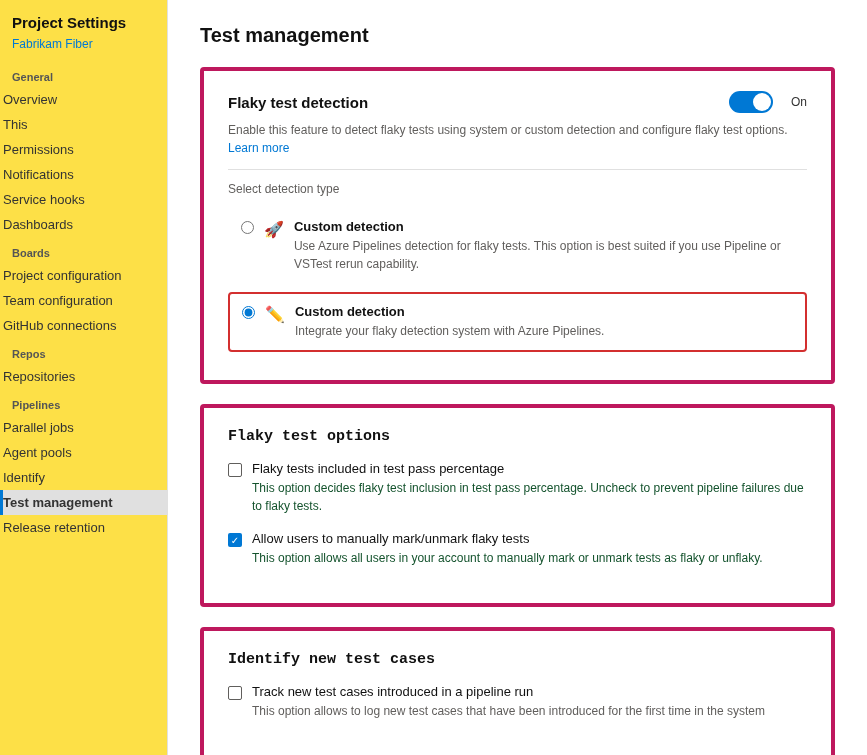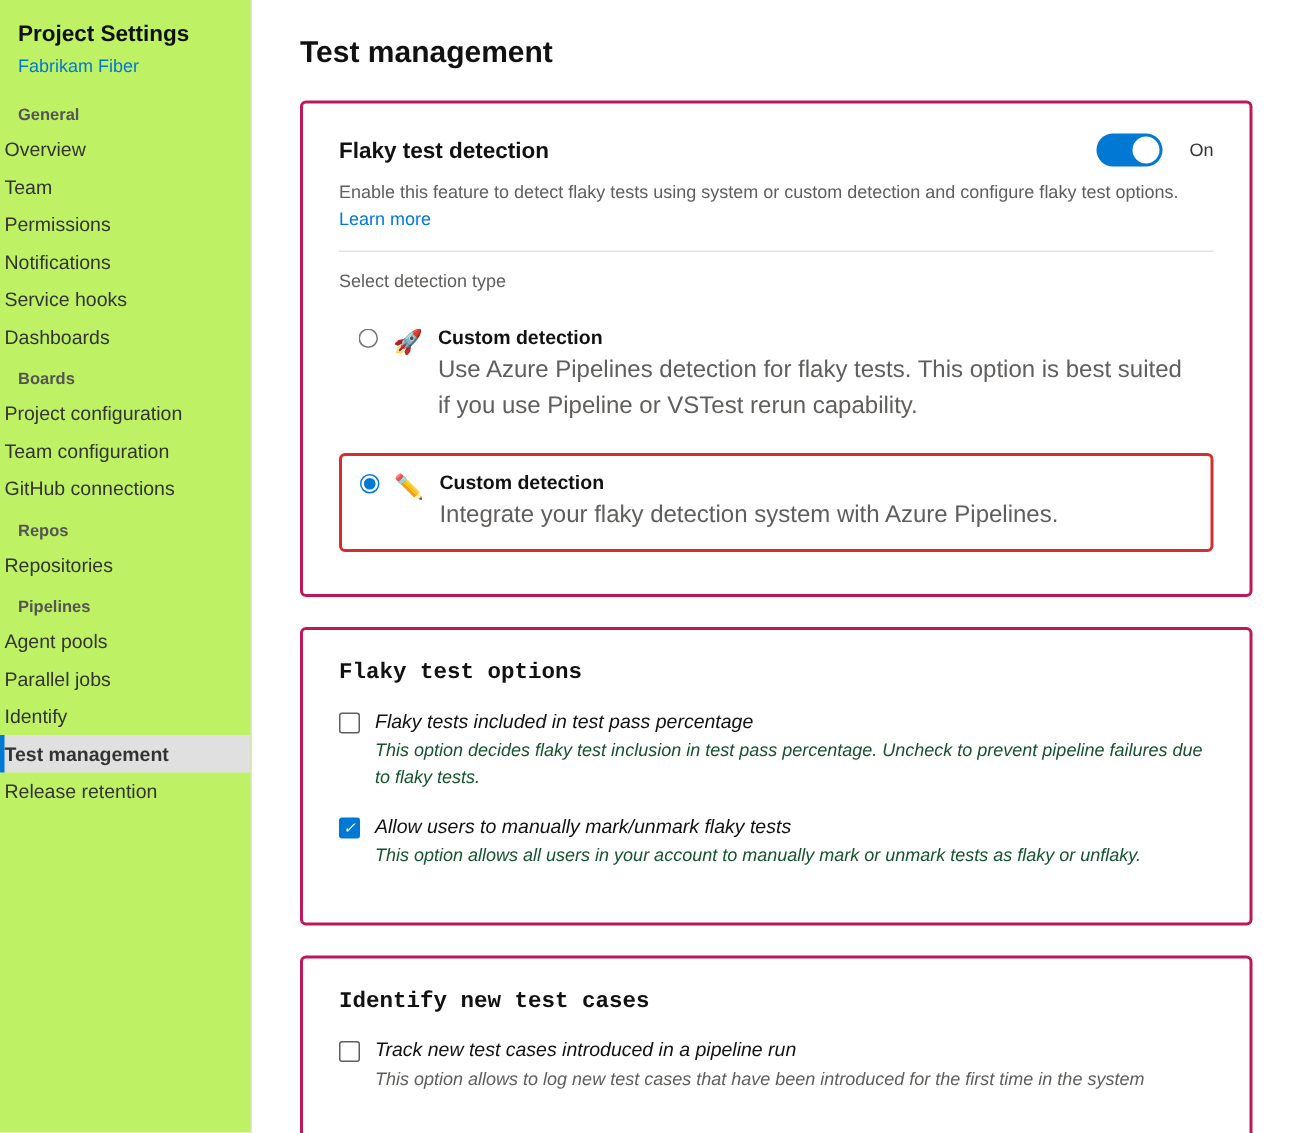--- a/index.html
+++ b/index.html
@@ -2,21 +2,21 @@
 <html><head>
   <meta charset="utf-8">
   <style>
     * { box-sizing: border-box; margin: 0; padding: 0; }
     body { font-family: "Segoe UI", Arial, sans-serif; font-size: 13px; color: #333; display: flex; height: 755px; overflow: hidden; background: #fff; }
 
     
     .sidebar {
       width: 168px;
       min-width: 168px;
-      background: #bef264;
+      background: #fde047;
       border-right: 1px solid #e0e0e0;
       overflow-y: auto;
       padding-bottom: 20px;
       position: relative;
     }
     .sidebar-title {
       font-size: 15px;
       font-weight: 600;
       padding: 14px 12px 6px 12px;
       color: #111;
@@ -66,21 +66,21 @@
     .page-title {
       font-size: 20px;
       font-weight: 600;
       color: #111;
       margin-bottom: 20px;
     }
 
     
     .card {
       background: #fff;
-      border: 2px solid #be185d;
+      border: 4px solid #be185d;
       border-radius: 4px;
       padding: 20px 24px;
       margin-bottom: 20px;
     }
 
     
     .section-header {
       display: flex;
       align-items: center;
       justify-content: space-between;
@@ -162,39 +162,38 @@
       margin-top: 1px;
       color: #605e5c;
     }
     .radio-title {
       font-size: 13px;
       font-weight: 600;
       color: #111;
       margin-bottom: 3px;
     }
     .radio-desc {
-      font-size: 16px;
+      font-size: 12px;
       color: #605e5c;
       line-height: 1.5;
     }
 
     
     .options-section-title {
       font-size: 15px;
       font-weight: 600;
       color: #111;
       margin-bottom: 16px;
       font-family: Liberation Mono, monospace;
     }
     .checkbox-option {
       display: flex;
       align-items: flex-start;
       gap: 10px;
       margin-bottom: 16px;
-      font-style: italic;
     }
     .checkbox-content { flex: 1; }
     .checkbox-title {
       font-size: 13px;
       color: #111;
       margin-bottom: 3px;
     }
     .checkbox-desc {
       font-size: 12px;
       color: #14532d;
@@ -241,34 +240,34 @@
 </head>
 <body>
 
 <nav class="sidebar">
   <div class="sidebar-title">Project Settings</div>
   <div class="sidebar-org">Fabrikam Fiber</div>
 
   <div id="sidebar-sections">
       <div class="sidebar-section-label">General</div>
       <div class="sidebar-item">Overview</div>
-      <div class="sidebar-item">Team</div>
+      <div class="sidebar-item">This</div>
       <div class="sidebar-item">Permissions</div>
       <div class="sidebar-item">Notifications</div>
       <div class="sidebar-item">Service hooks</div>
       <div class="sidebar-item">Dashboards</div>
       <div class="sidebar-section-label">Boards</div>
       <div class="sidebar-item">Project configuration</div>
       <div class="sidebar-item">Team configuration</div>
       <div class="sidebar-item">GitHub connections</div>
       <div class="sidebar-section-label">Repos</div>
       <div class="sidebar-item">Repositories</div>
       <div class="sidebar-section-label">Pipelines</div>
+      <div class="sidebar-item">Parallel jobs</div>
       <div class="sidebar-item">Agent pools</div>
-      <div class="sidebar-item">Parallel jobs</div>
       <div class="sidebar-item">Identify</div>
       <div class="sidebar-item active">Test management</div>
       <div class="sidebar-item">Release retention</div>
     </div>
 </nav>
 
 <main class="main">
   <h1 class="page-title">Test management</h1>
 
   <div class="card">

